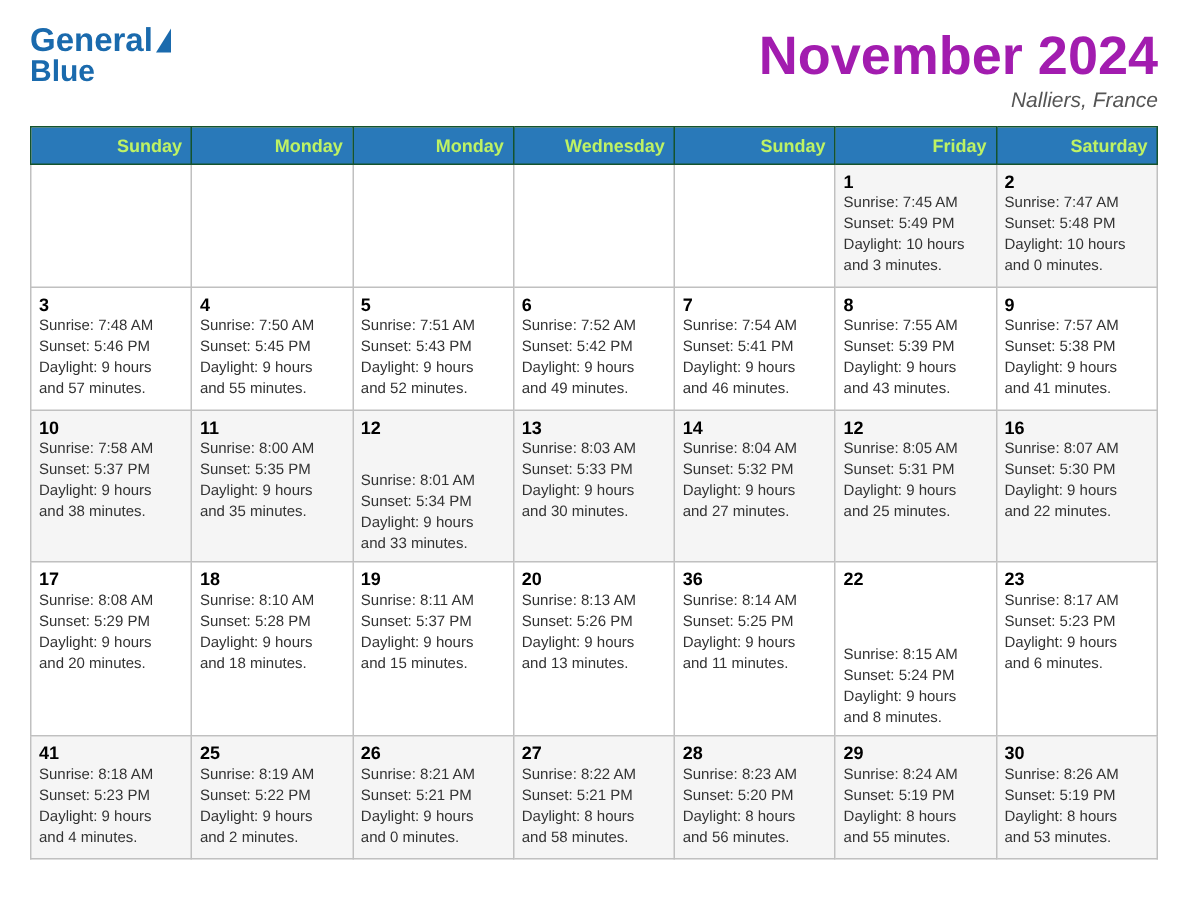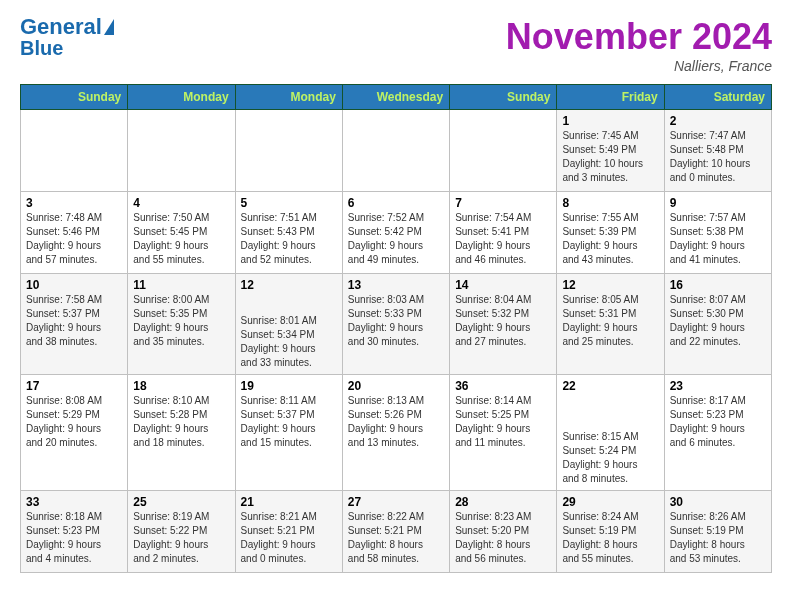--- a/index.html
+++ b/index.html
@@ -302,35 +302,35 @@
           <td>
             <span class="day-num">23</span>
             <div class="day-info" style="white-space: pre-line;">Sunrise: 8:17 AM
 Sunset: 5:23 PM
 Daylight: 9 hours
 and 6 minutes.</div>
           </td>
         </tr>
         <tr>
           <td>
-            <span class="day-num">33</span>
+            <span class="day-num">41</span>
             <div class="day-info" style="white-space: pre-line;">Sunrise: 8:18 AM
 Sunset: 5:23 PM
 Daylight: 9 hours
 and 4 minutes.</div>
           </td>
           <td>
             <span class="day-num">25</span>
             <div class="day-info" style="white-space: pre-line;">Sunrise: 8:19 AM
 Sunset: 5:22 PM
 Daylight: 9 hours
 and 2 minutes.</div>
           </td>
           <td>
-            <span class="day-num">21</span>
+            <span class="day-num">26</span>
             <div class="day-info" style="white-space: pre-line;">Sunrise: 8:21 AM
 Sunset: 5:21 PM
 Daylight: 9 hours
 and 0 minutes.</div>
           </td>
           <td>
             <span class="day-num">27</span>
             <div class="day-info" style="white-space: pre-line;">Sunrise: 8:22 AM
 Sunset: 5:21 PM
 Daylight: 8 hours

